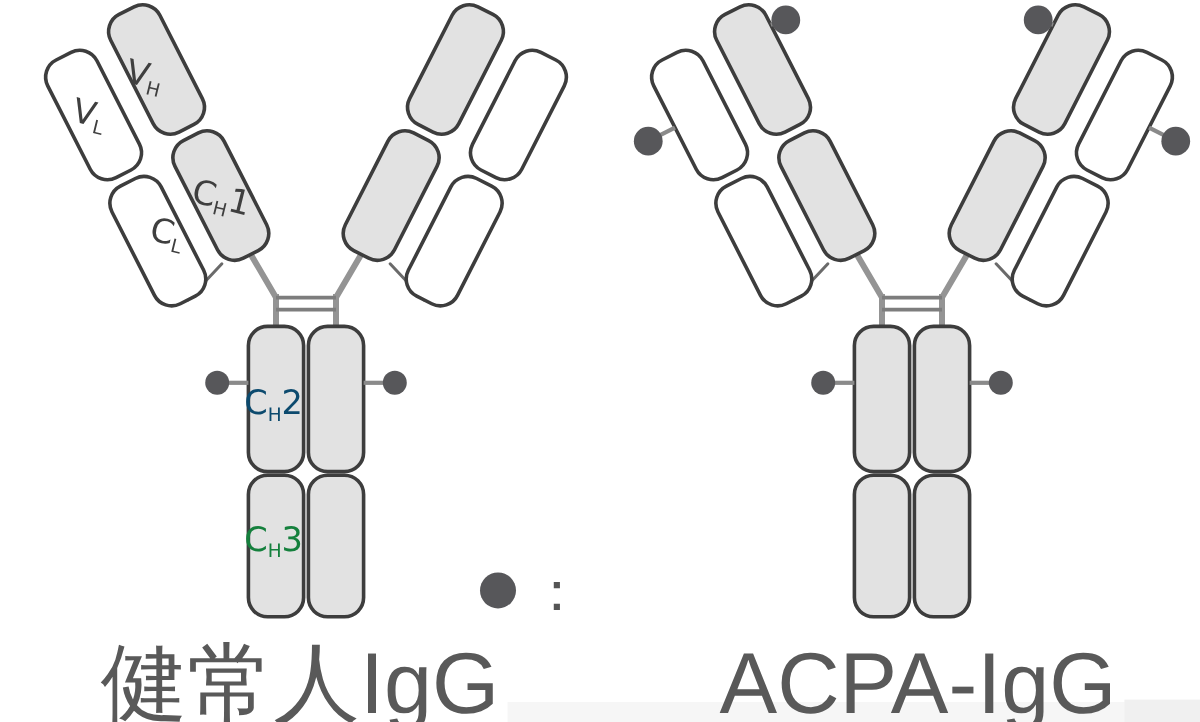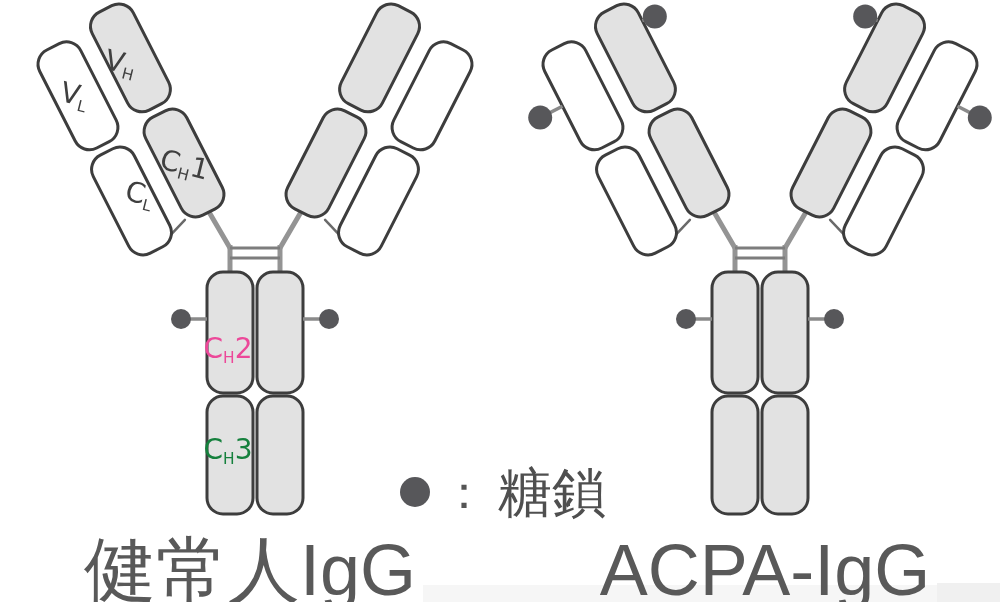--- a/index.html
+++ b/index.html
@@ -119,25 +119,24 @@
       <line x1="562.4819809380659" y1="106.2631100346366" x2="540.2068178333567" y2="117.61287252812527" stroke="#8a8a8a" stroke-width="3.5" stroke-linecap="butt"></line>
       <circle cx="540.2068178333567" cy="117.61287252812527" r="12" fill="#57575a"></circle>
       <line x1="957.5180190619341" y1="106.2631100346366" x2="979.7931821666433" y2="117.61287252812527" stroke="#8a8a8a" stroke-width="3.5" stroke-linecap="butt"></line>
       <circle cx="979.7931821666433" cy="117.61287252812527" r="12" fill="#57575a"></circle>
     </svg>
 
   <div class="dlabel" style="left: 74px; top: 97px; color: rgb(63, 63, 63);"><span>V</span><sub>L</sub><span></span></div>
   <div class="dlabel" style="left: 120px; top: 65px; color: rgb(63, 63, 63);"><span>V</span><sub>H</sub><span></span></div>
   <div class="dlabel" style="left: 139px; top: 196px; color: rgb(63, 63, 63);"><span>C</span><sub>L</sub><span></span></div>
   <div class="dlabel" style="left: 184px; top: 167px; color: rgb(63, 63, 63);"><span>C</span><sub>H</sub><span>1</span></div>
-  <div class="dlabel upright" style="left: 228px; top: 351px; color: #ec4899;"><span>C</span><sub>H</sub><span>2</span></div>
+  <div class="dlabel upright" style="left: 228px; top: 338px; color: #0c4a6e;"><span>C</span><sub>H</sub><span>2</span></div>
   <div class="dlabel upright" style="left: 228px; top: 452px; color: #15803d;"><span>C</span><sub>H</sub><span>3</span></div>
 
   <div class="caption" style="left: 250px; top: 534px; color: rgb(89, 89, 89);">健常人IgG</div>
   <div class="caption" style="left: 765px; top: 534px; color: rgb(89, 89, 89); text-align: center;">ACPA-IgG</div>
 
   <div class="legend">
     <span class="legend-dot" style="background: rgb(87, 87, 90);"></span>
     <span class="legend-sep">：</span>
-    <span class="legend-label" style="color: rgb(79, 79, 79);">糖鎖</span>
   </div>
 
 </div>
 
 </body></html>

